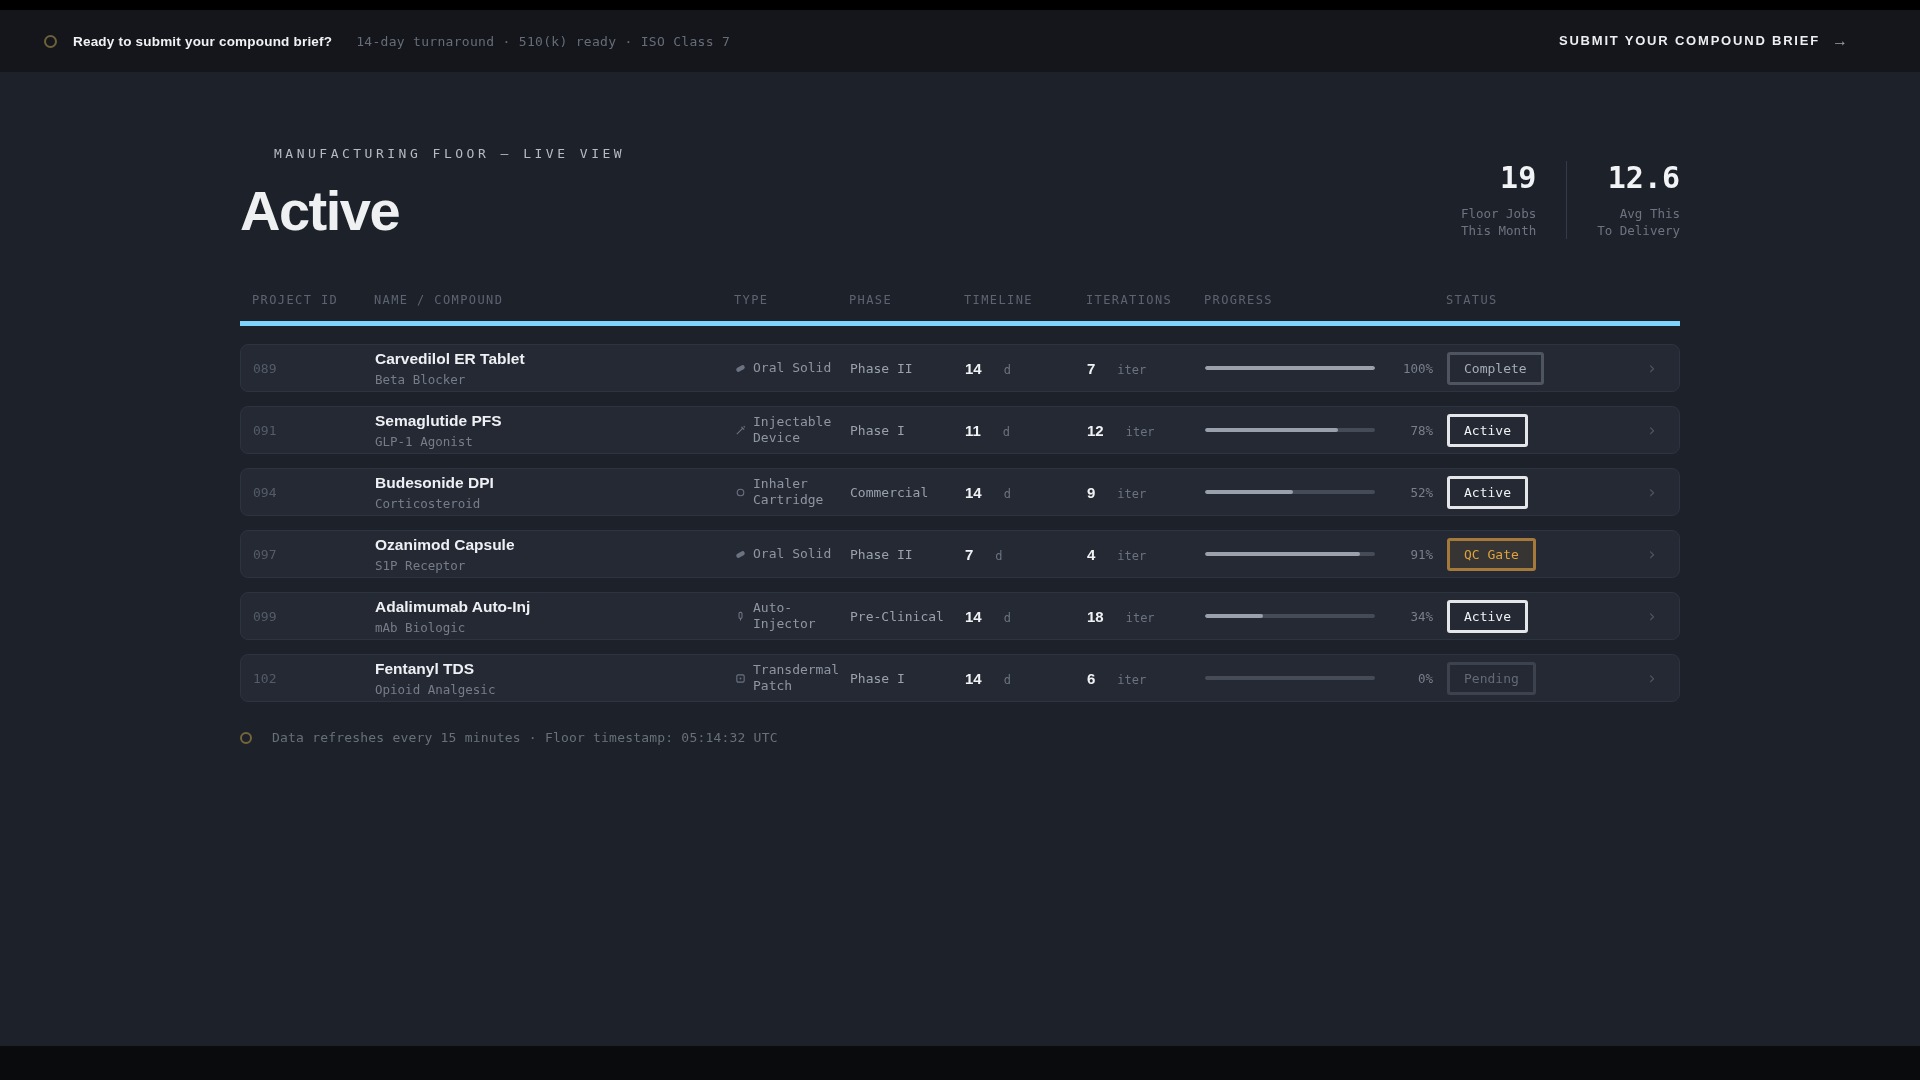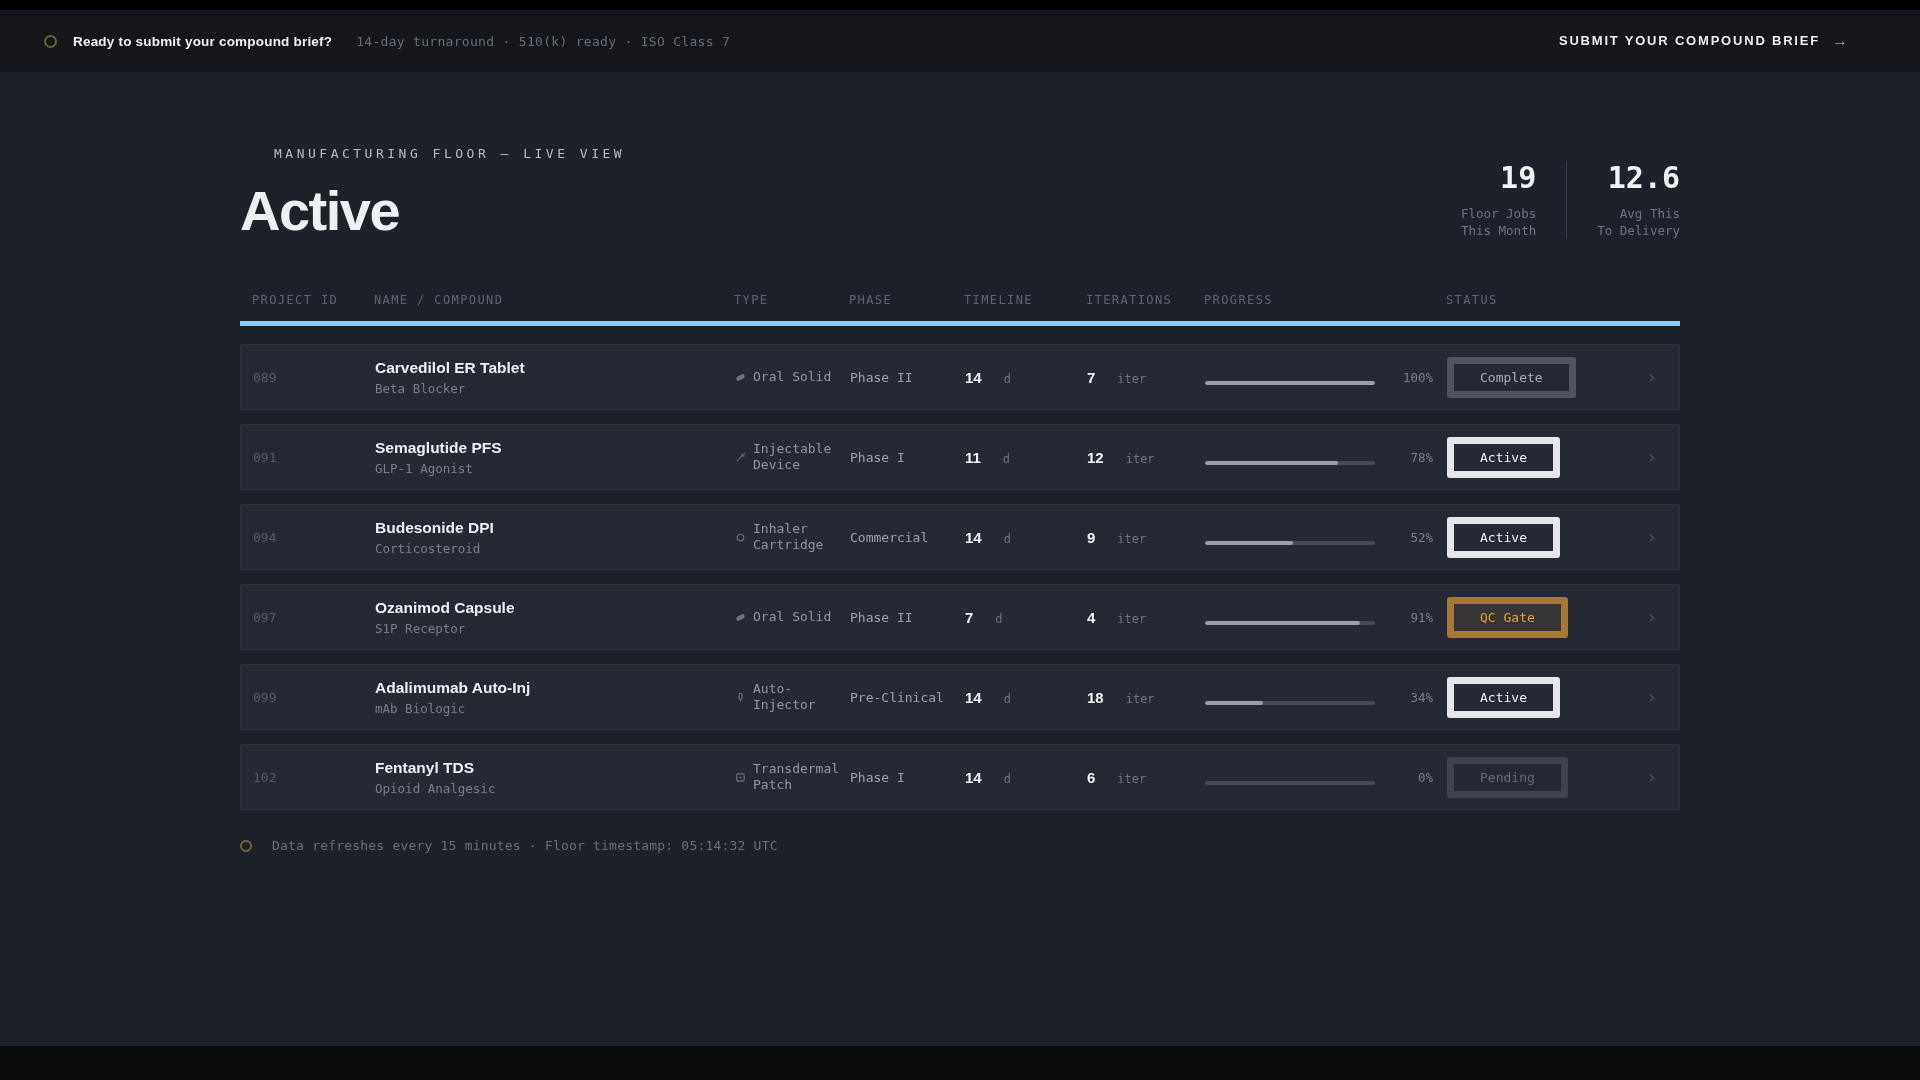--- a/index.html
+++ b/index.html
@@ -65,39 +65,39 @@
     margin-top:52px; padding-bottom:14px;
     border-bottom:5px solid #7dd3fc;
   }
   .th {
     font-size:12px; letter-spacing:1.4px; color:#5d6470; white-space:nowrap;
   }
   .th.first { padding-left:12px; }
 
   .rows { margin-top:18px; display:flex; flex-direction:column; gap:14px; }
   .row {
-    height:66px; background:#242934; border:1px solid #2e3340; border-radius:1px;
+    height:48px; background:#242934; border:1px solid #2e3340; border-radius:8px;
     cursor:pointer;
   }
   .c-id { padding-left:12px; font-size:13px; color:#555c69; }
   .c-name .name { font-size:15.5px; font-weight:bold; color:#eef0f3; }
   .c-name .compound { margin-top:4px; font-size:12.5px; color:#767d89; }
   .c-type { display:flex; align-items:center; gap:7px; font-size:13px; line-height:16px; color:#8f96a1; padding-right:10px; }
   .type-icon { flex:0 0 auto; display:inline-flex; color:#6b7280; }
   .c-phase { font-size:13px; color:#9aa1ac; }
   .c-num { display:flex; align-items:baseline; gap:22px; }
   .c-num .val { font-size:15px; font-weight:bold; color:#f0f2f4; }
   .c-num .unit { font-family:"DejaVu Sans Mono","Liberation Mono",monospace; font-size:12px; color:#6b7280; }
-  .c-progress { display:flex; align-items:flex-end; padding-right:14px; }
+  .c-progress { display:flex; align-items:center; padding-right:14px; }
   .bar { flex:1; height:4px; background:#454b57; border-radius:2px; overflow:hidden; margin-right:14px; }
   .bar-fill { height:100%; background:#9ba1ac; border-radius:2px; width:0; }
   .pct { width:44px; text-align:right; font-size:12.5px; color:#787f8b; }
   .badge {
-    display:inline-block; font-size:13px; padding:6px 26px; border-radius:3px;
-    border:7px solid #ec4899; color:#a6adb7; background:transparent; white-space:nowrap;
+    display:inline-block; font-size:13px; padding:6px 14px; border-radius:3px;
+    border:3px solid #ec4899; color:#a6adb7; background:transparent; white-space:nowrap;
   }
   .badge--active   { border-color:#e4e6ea; color:#f0f2f4; }
   .badge--complete { border-color:#4e5560; color:#a6adb7; }
   .badge--qc       { border-color:#a4793a; color:#dfa23e; background:rgba(223,162,62,.10); }
   .badge--pending  { border-color:#3d434e; color:#636a76; }
   .c-chevron { text-align:right; padding-right:22px; font-size:17px; color:#4d5460; }
 
   
   .footnote { margin-top:28px; display:flex; align-items:center; gap:20px; }
   .footnote .ring { width:12px; height:12px; border-color:#75663a; }

